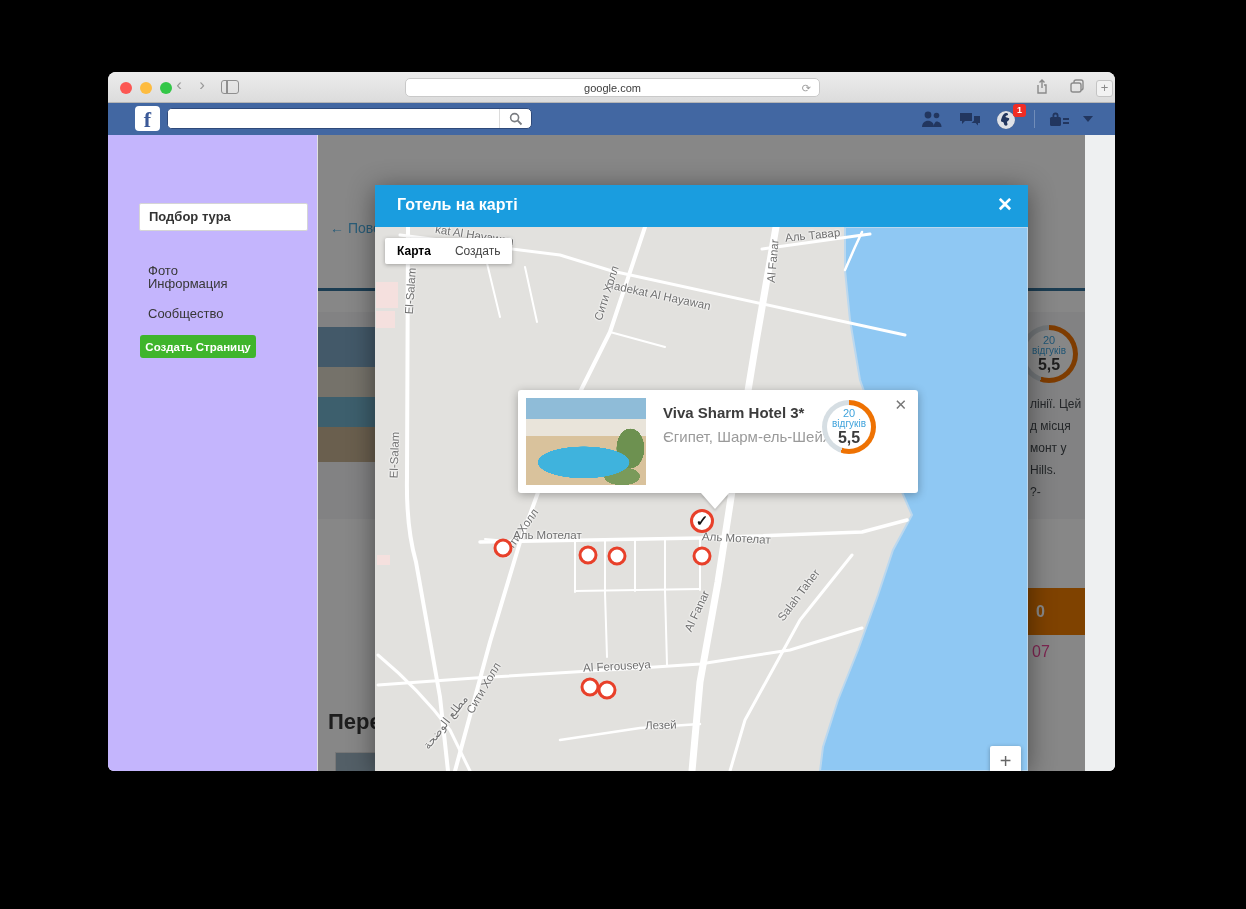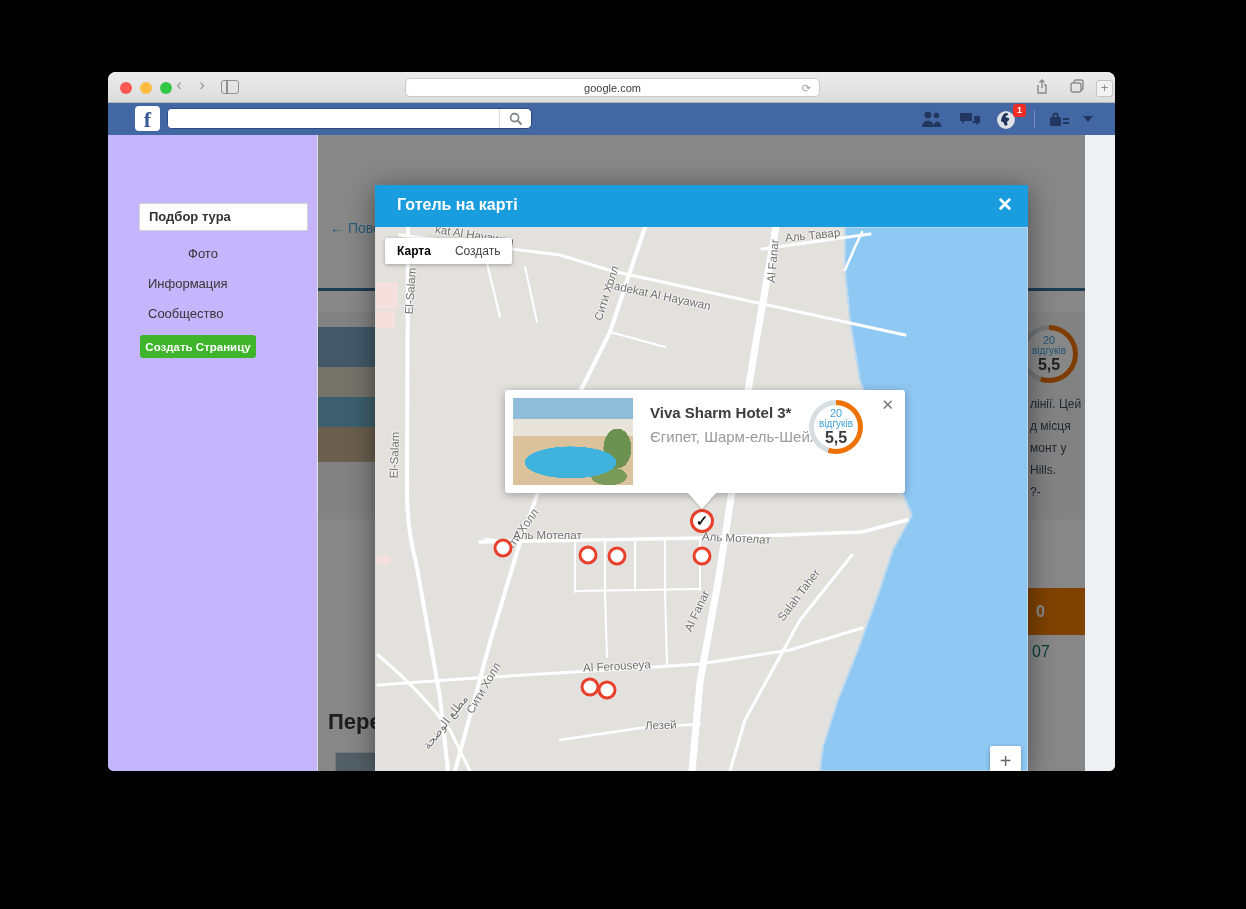--- a/index.html
+++ b/index.html
@@ -53,21 +53,21 @@
   .content { position:absolute; left:210px; top:63px; width:767px; height:636px; background:#fff; overflow:hidden; }
   .content-sectionA { position:absolute; left:0; top:177px; width:767px; height:207px; background:#f5f6f7; }
   .back-link { position:absolute; left:12px; top:85px; font-size:14px; color:#4fb0e4; }
   .tab-active { position:absolute; left:130px; top:130px; font-size:15px; font-weight:bold; color:#50b4e6; }
   .tab-line { position:absolute; left:0; top:153px; width:767px; height:3px; background:#35749c; }
   .photo-strip { position:absolute; left:0; top:192px; width:57px; height:135px;
       background:linear-gradient(180deg,#7fa8c6 0 30%, #ded7c8 30% 52%, #74b4cf 52% 74%, #c8b493 74% 100%); }
   .rightcol-texts { position:absolute; left:712px; top:258px; width:60px; font-size:12px; color:#44494e; line-height:22px; white-space:nowrap; overflow:hidden; }
   .cta-btn { position:absolute; left:690px; top:453px; width:83px; height:47px; background:#f07d00; border:none;
              border-radius:4px; color:#fff; font-weight:bold; font-size:16px; text-align:left; padding-left:28px; }
-  .price-frag { position:absolute; left:714px; top:508px; font-size:16px; color:#0f766e; }
+  .price-frag { position:absolute; left:714px; top:508px; font-size:16px; color:#ec4899; }
   .section-heading { position:absolute; left:10px; top:574px; font-size:22px; font-weight:bold; color:#3a3a3a; white-space:nowrap; }
   .bottom-card { position:absolute; left:17px; top:617px; width:122px; height:100px; background:#fff; border:1px solid #e2e2e2; }
   .bottom-card .photo { width:100%; height:42px; background:linear-gradient(180deg,#9db4c2 0 55%, #c7cdd0 55% 100%); }
   .dim { position:absolute; left:210px; top:63px; width:767px; height:636px; background:rgba(0,0,0,.47); }
   .rightstrip { position:absolute; left:977px; top:63px; width:30px; height:636px; background:#eef0f1; }
 
   
   .donut { position:absolute; border-radius:50%; }
   .donut-in { position:absolute; left:5px; top:5px; right:5px; bottom:5px; border-radius:50%; background:#fff;
               display:flex; flex-direction:column; align-items:center; justify-content:center; line-height:1.05; }
@@ -91,21 +91,21 @@
   .sel-marker { position:absolute; width:18px; height:18px; border:3px solid #e8402a; background:#fff; border-radius:50%;
                 transform:translate(-50%,-50%); box-sizing:content-box; color:#111; font-size:15px; font-weight:bold;
                 text-align:center; line-height:18px; }
   .map-controls { position:absolute; left:10px; top:11px; display:flex; box-shadow:0 1px 4px rgba(0,0,0,.3); border-radius:2px; overflow:hidden; }
   .map-ctrl { height:26px; padding:0 12px; background:#fff; border:none; font-size:12px; color:#444; line-height:26px; }
   .map-ctrl.active { font-weight:bold; color:#000; }
   .zoom-in { position:absolute; left:615px; top:519px; width:31px; height:31px; background:#fff; border:none;
              border-radius:2px; box-shadow:0 1px 4px rgba(0,0,0,.3); font-size:20px; color:#666; }
 
   
-  .hotel-card { position:absolute; left:130px; top:205px; width:400px; height:103px; background:#fff; border-radius:3px;
+  .hotel-card { position:absolute; left:143px; top:205px; width:400px; height:103px; background:#fff; border-radius:3px;
                 box-shadow:0 2px 10px rgba(0,0,0,.3); }
   .hc-pointer { position:absolute; left:183px; top:103px; width:0; height:0;
                 border-left:14px solid transparent; border-right:14px solid transparent; border-top:16px solid #fff;
                 filter:drop-shadow(0 2px 1px rgba(0,0,0,.15)); }
   .hc-photo { position:absolute; left:8px; top:8px; width:120px; height:87px;
       background-image:
         radial-gradient(ellipse 46px 16px at 48% 74%, #3fb3dd 0 99%, transparent 100%),
         radial-gradient(ellipse 18px 9px at 80% 90%, #7a9a5a 0 99%, transparent 100%),
         radial-gradient(ellipse 14px 20px at 87% 58%, #6d9150 0 99%, transparent 100%),
         linear-gradient(180deg, #8fbcd8 0 24%, #e9e4da 24% 44%, #d9c29c 44% 100%); }
@@ -189,21 +189,21 @@
               <rect x="14" y="12" width="6" height="2"></rect>
         </g>
           </svg>
       </span>
       <span class="caret"></span>
     </div>
   </div>
 
   <div class="lsidebar">
     <div class="side-active">Подбор тура</div>
-    <div class="side-item" style="top:111px;margin-left:40px;">Фото</div>
+    <div class="side-item" style="top:128px;">Фото</div>
     <div class="side-item" style="top:141px;">Информация</div>
     <div class="side-item" style="top:171px;">Сообщество</div>
     <button class="create-btn">Создать Страницу</button>
   </div>
 
   <div class="content">
     <div class="content-sectionA"></div>
     <a class="back-link">← Повернутися до результатів пошуку</a>
     <span class="tab-active">Тур</span>
     <div class="tab-line"></div>

